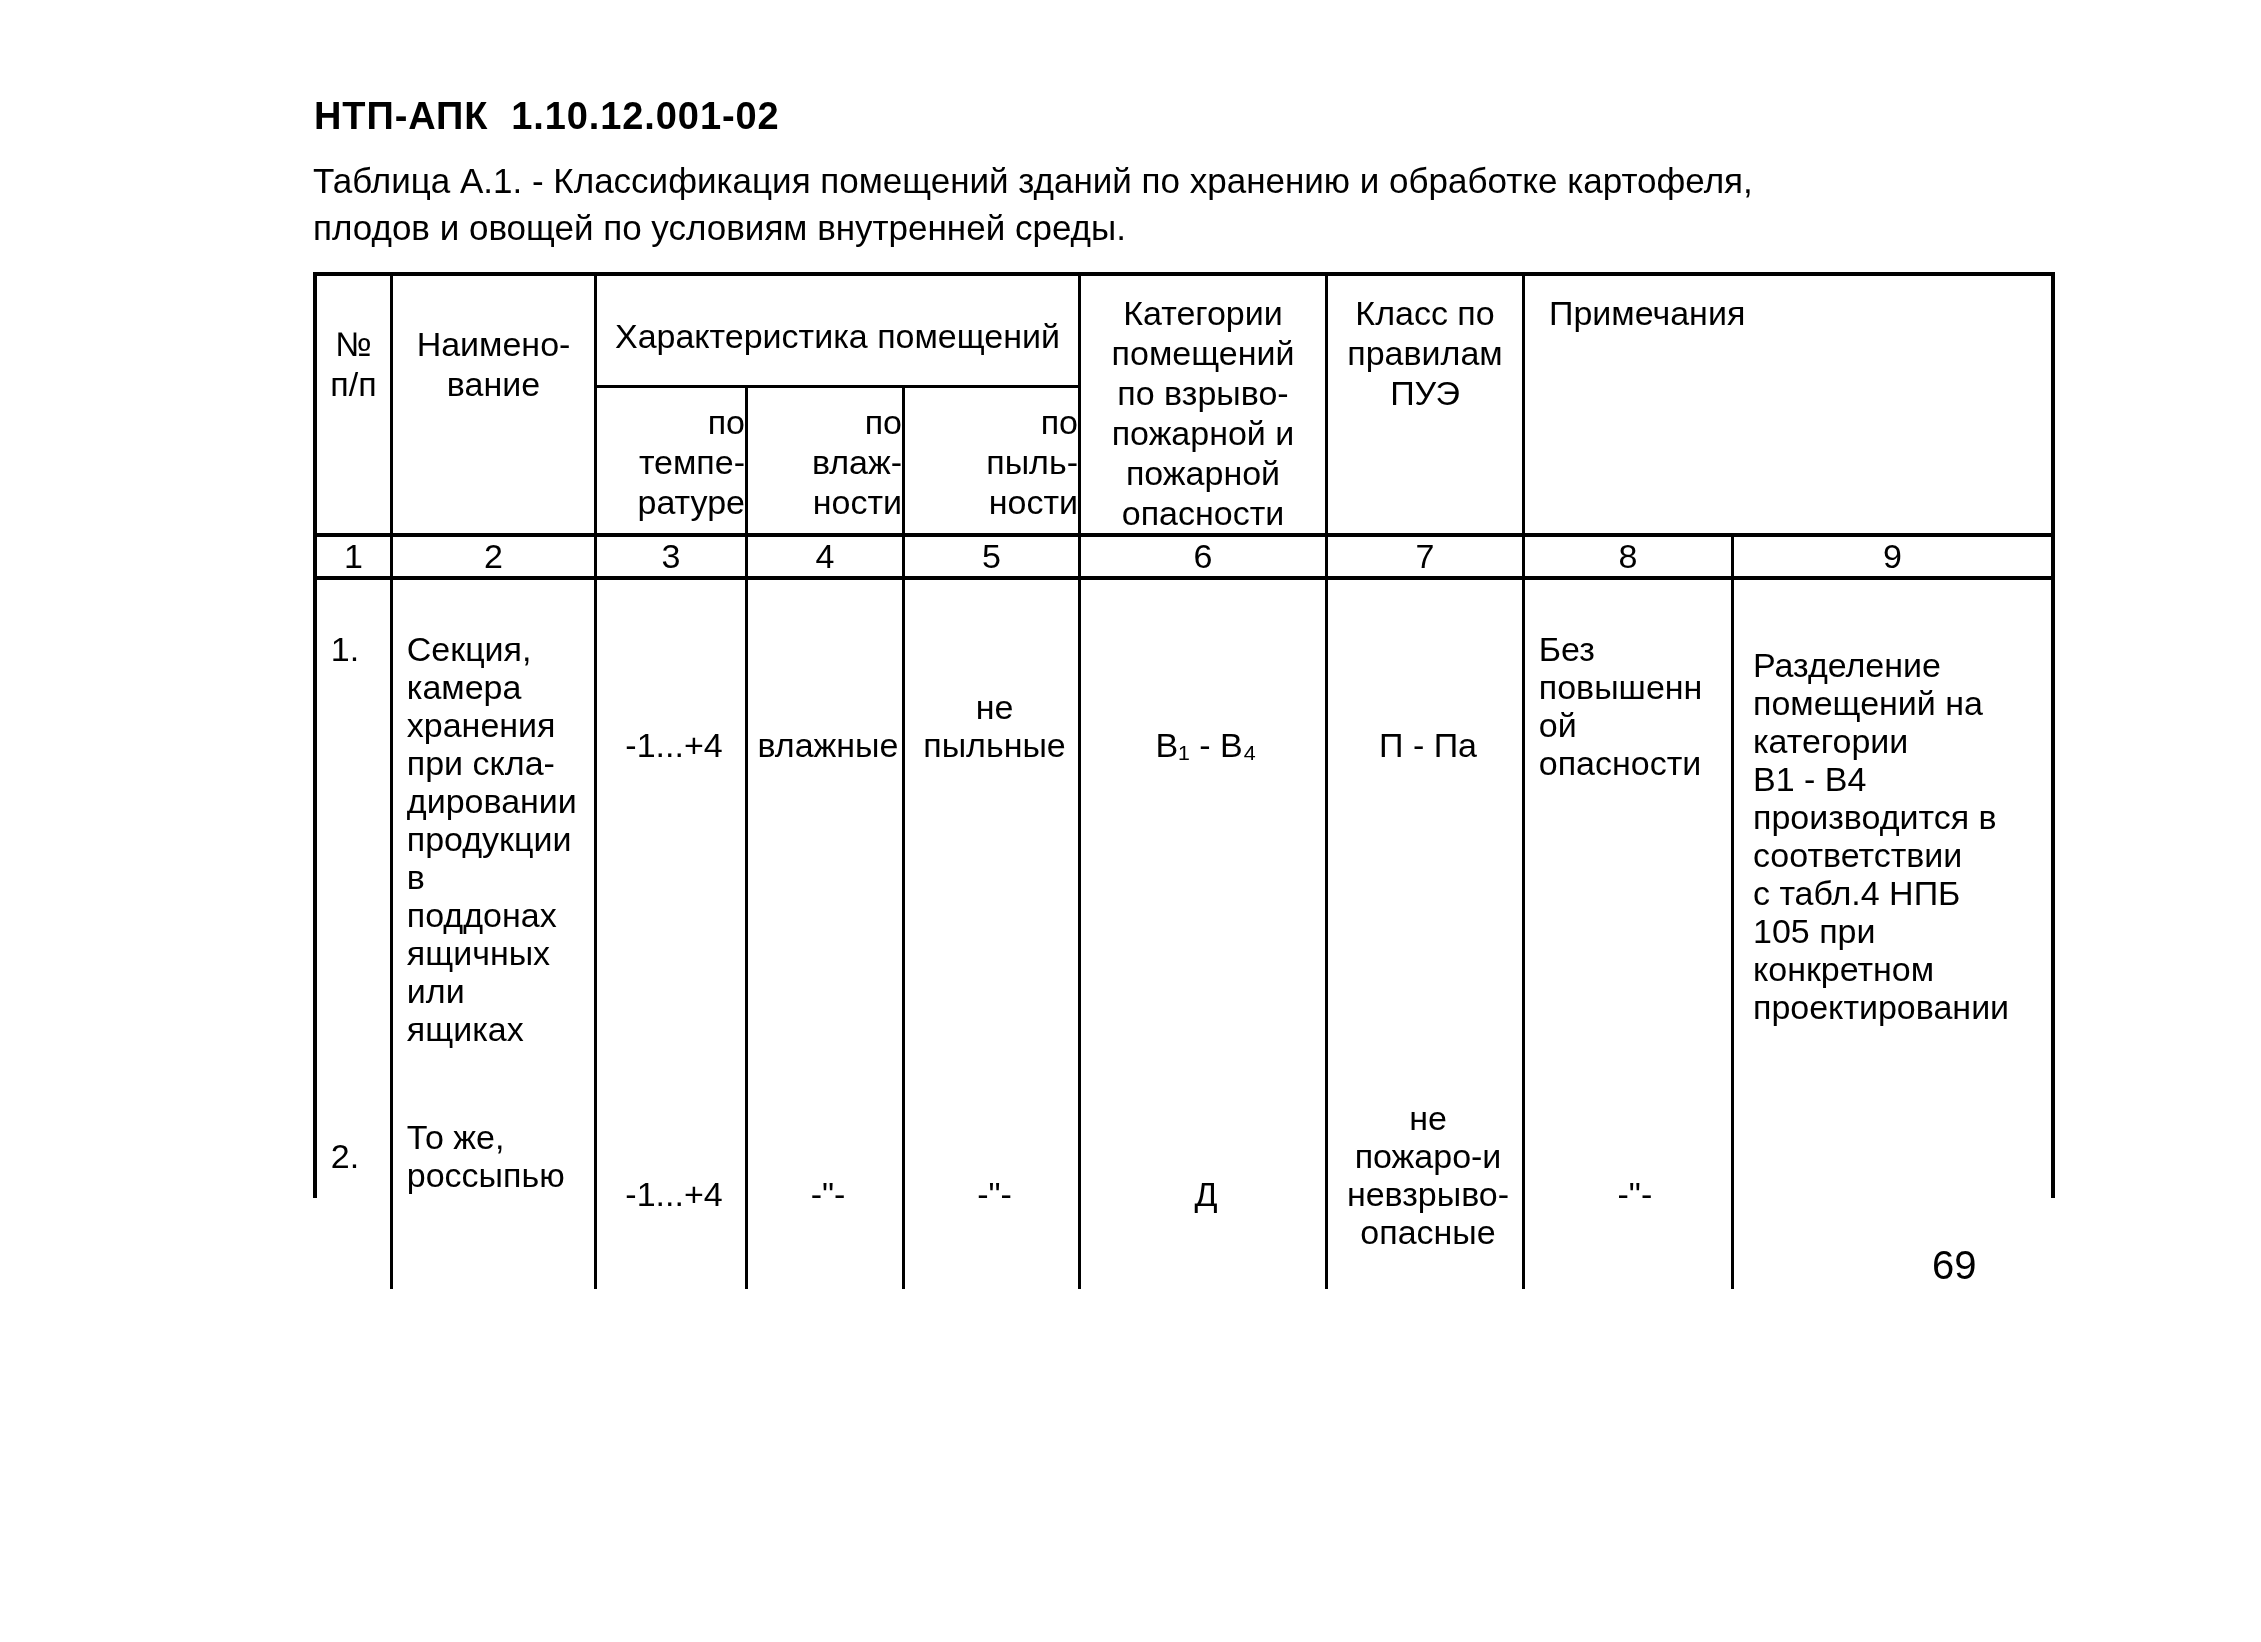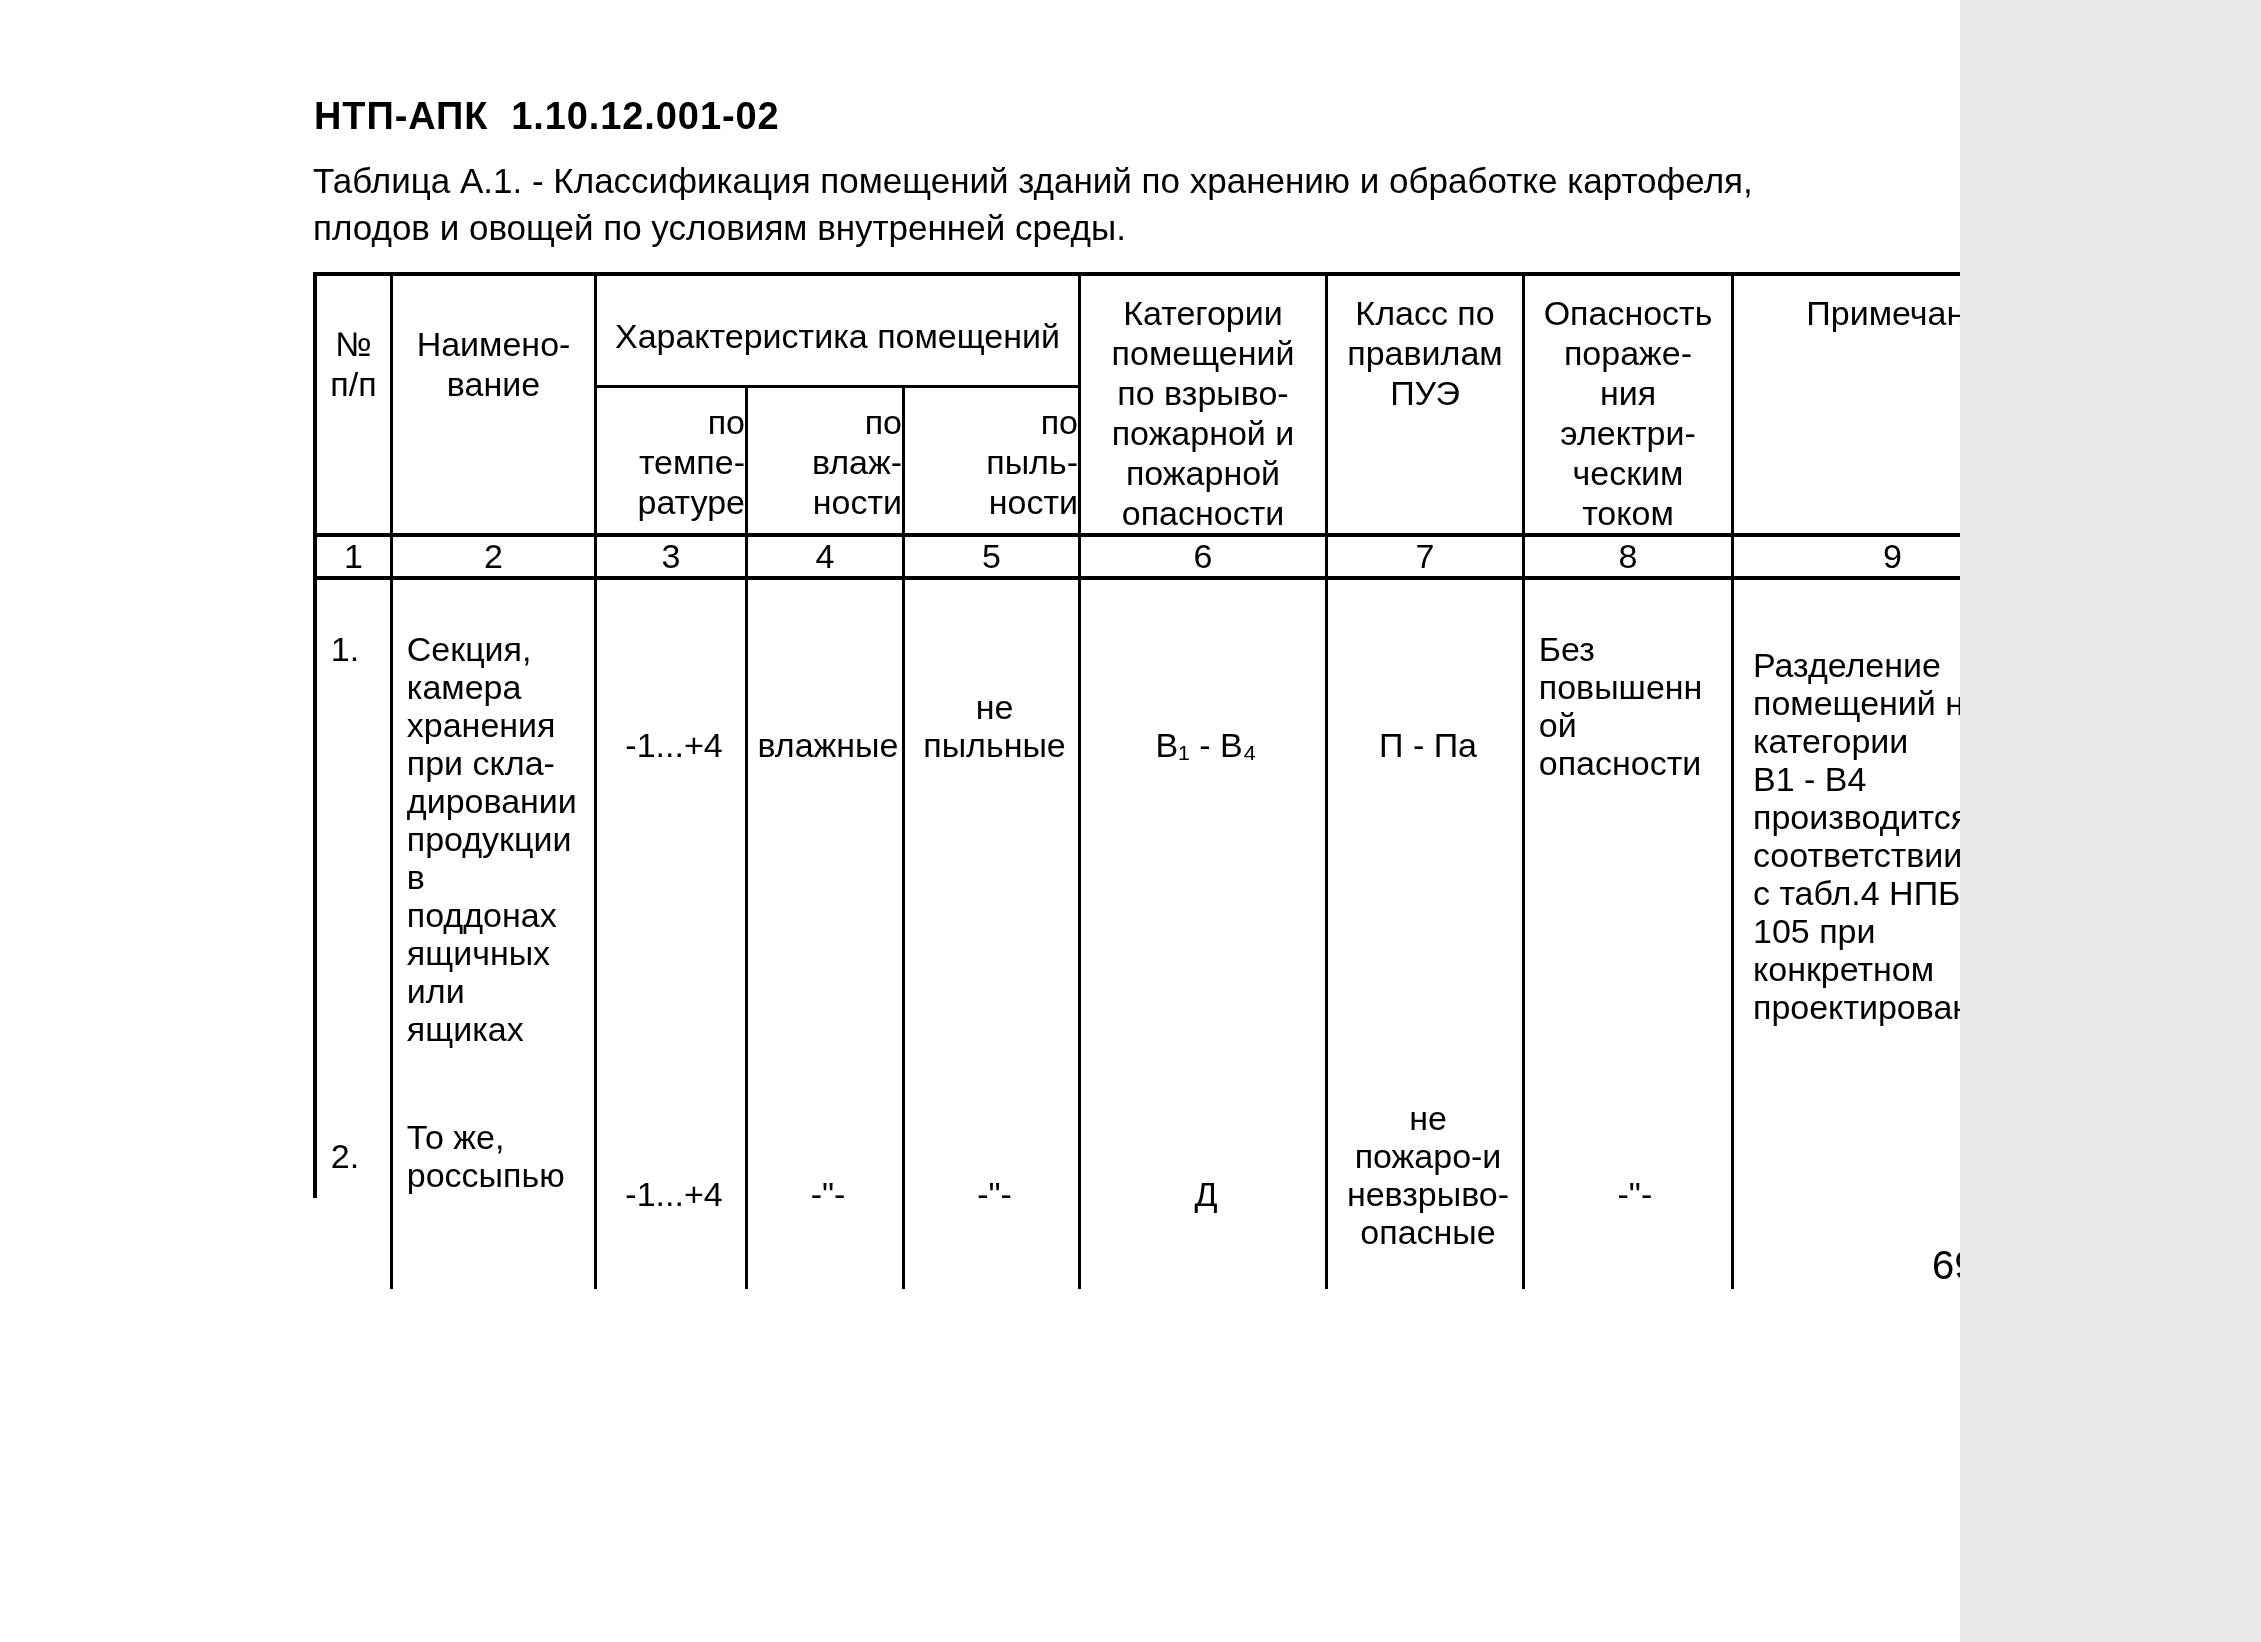--- a/index.html
+++ b/index.html
@@ -1,18 +1,18 @@
 <!DOCTYPE html>
 <html style="font-size:13.8px"><head>
 <meta charset="utf-8">
 <style>
   html,body{margin:0;padding:0;background:#e8e8e8;}
   .page{
     position:relative;
-    width:1960px;height:1642px;
+    width:2261px;height:1642px;
     background:#ffffff;
     font-family:"Liberation Sans","DejaVu Sans",sans-serif;
     color:#000;
     overflow:hidden;
   }
   .doc-code{
     position:absolute;left:314px;top:95px;
     font-size:38px;font-weight:700;letter-spacing:0.9px;
     white-space:pre;
   }
@@ -127,26 +127,20 @@
       </div>
       <div class="hcell">Категории
 помещений
 по взрыво-
 пожарной и
 пожарной
 опасности</div>
       <div class="hcell">Класс по
 правилам
 ПУЭ</div>
-      <div class="hcell">Опасность
-пораже-
-ния
-электри-
-ческим
-током</div>
       <div class="hcell last">Примечания</div>
     </div>
 
     <div class="cols numrow">
       <div class="ncell">1</div>
       <div class="ncell">2</div>
       <div class="ncell">3</div>
       <div class="ncell">4</div>
       <div class="ncell">5</div>
       <div class="ncell">6</div>

